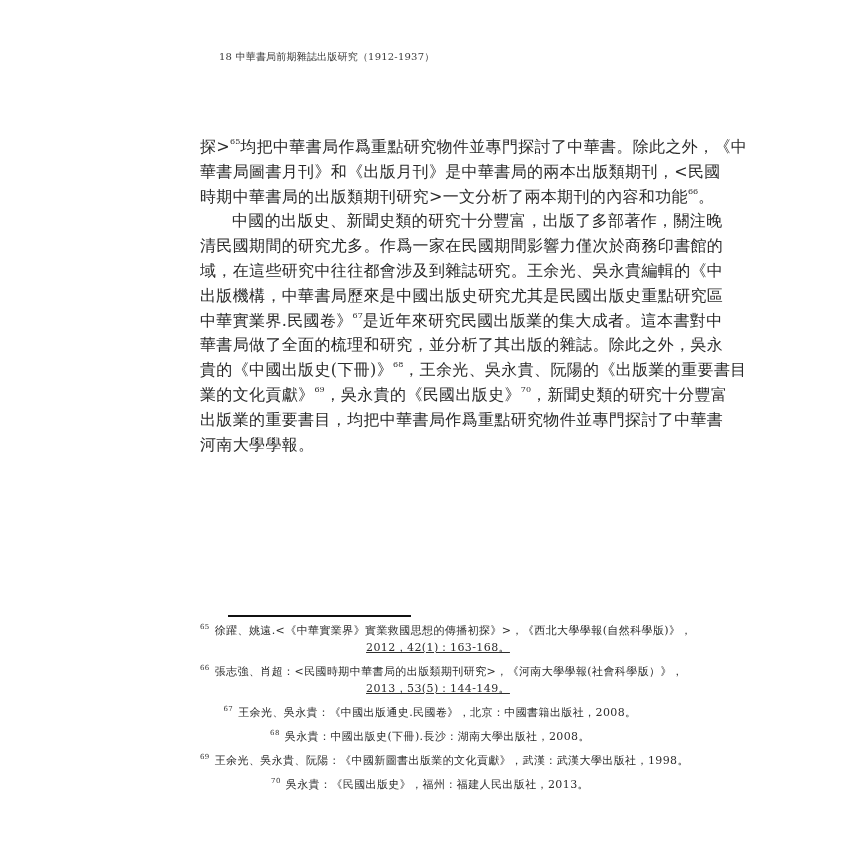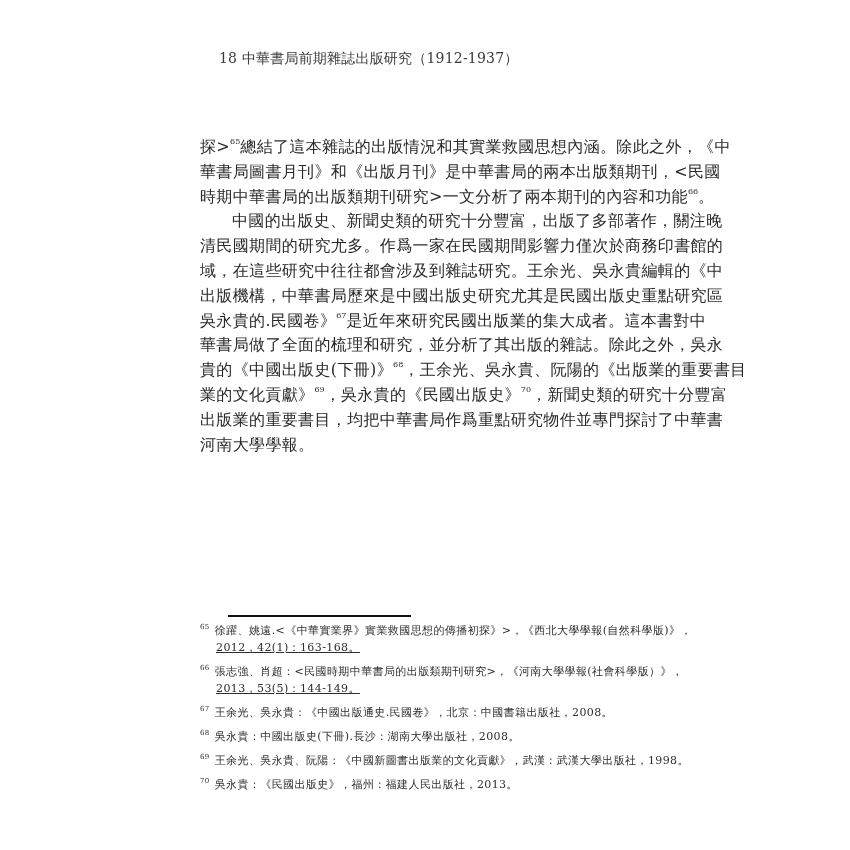--- a/index.html
+++ b/index.html
@@ -7,21 +7,21 @@
       width: 850px; height: 850px;
       background: #ffffff;
       position: relative;
       overflow: hidden;
       font-family: "DejaVu Serif", "Liberation Serif", serif;
       color: #2b2b2b;
     }
     .header {
       position: absolute;
       left: 219px; top: 50px;
-      font-size: 14px;
+      font-size: 10px;
       color: #3a3a3a;
       letter-spacing: 0.2px;
       white-space: nowrap;
     }
     .body-text {
       position: absolute;
       left: 200px; top: 135px;
       width: 452px;
     }
     .line {
@@ -42,20 +42,21 @@
     .rule {
       position: absolute;
       left: 228px; top: 615px;
       width: 183px; height: 0;
       border-top: 2px solid #111;
     }
     .footnotes {
       position: absolute;
       left: 200px; top: 622px;
       width: 460px;
+      text-align: center;
     }
     .fn-item {
       font-size: 11px;
       line-height: 17px;
       color: #2d2d2d;
       letter-spacing: 0.4px;
       margin-bottom: 7px;
     }
     .fn-item .row { white-space: nowrap; }
     .fn-item .cont { padding-left: 16px; white-space: nowrap; text-decoration: underline; }
@@ -68,28 +69,28 @@
   </style>
 </head>
 <body>
 
 <div class="header">
   <span>18</span>
   <span>中華書局前期雜誌出版研究（1912-1937）</span>
 </div>
 
 <div class="body-text">
-  <div class="line"><span>探&gt;</span><sup class="fn">65</sup><span>總結了這本雜誌的出版情況和其實業救國思想內涵。除此之外，《中</span></div>
+  <div class="line"><span>探&gt;</span><sup class="fn">65</sup><span>均把中華書局作爲重點研究物件並專門探討了中華書。除此之外，《中</span></div>
   <div class="line"><span>華書局圖書月刊》和《出版月刊》是中華書局的兩本出版類期刊，&lt;民國</span></div>
   <div class="line"><span>時期中華書局的出版類期刊研究&gt;一文分析了兩本期刊的內容和功能</span><sup class="fn">66</sup><span>。</span></div>
   <div class="line indent"><span>中國的出版史、新聞史類的研究十分豐富，出版了多部著作，關注晚</span></div>
   <div class="line"><span>清民國期間的研究尤多。作爲一家在民國期間影響力僅次於商務印書館的</span></div>
   <div class="line"><span>域，在這些研究中往往都會涉及到雜誌研究。王余光、吳永貴編輯的《中</span></div>
   <div class="line"><span>出版機構，中華書局歷來是中國出版史研究尤其是民國出版史重點研究區</span></div>
-  <div class="line"><span>吳永貴的.民國卷》</span><sup class="fn">67</sup><span>是近年來研究民國出版業的集大成者。這本書對中</span></div>
+  <div class="line"><span>中華實業界.民國卷》</span><sup class="fn">67</sup><span>是近年來研究民國出版業的集大成者。這本書對中</span></div>
   <div class="line"><span>華書局做了全面的梳理和研究，並分析了其出版的雜誌。除此之外，吳永</span></div>
   <div class="line"><span>貴的《中國出版史(下冊)》</span><sup class="fn">68</sup><span>，王余光、吳永貴、阮陽的《出版業的重要書目</span></div>
   <div class="line"><span>業的文化貢獻》</span><sup class="fn">69</sup><span>，吳永貴的《民國出版史》</span><sup class="fn">70</sup><span>，新聞史類的研究十分豐富</span></div>
   <div class="line"><span>出版業的重要書目，均把中華書局作爲重點研究物件並專門探討了中華書</span></div>
   <div class="line"><span>河南大學學報。</span></div>
 </div>
 
 <div class="rule"></div>
 
 <div class="footnotes">

